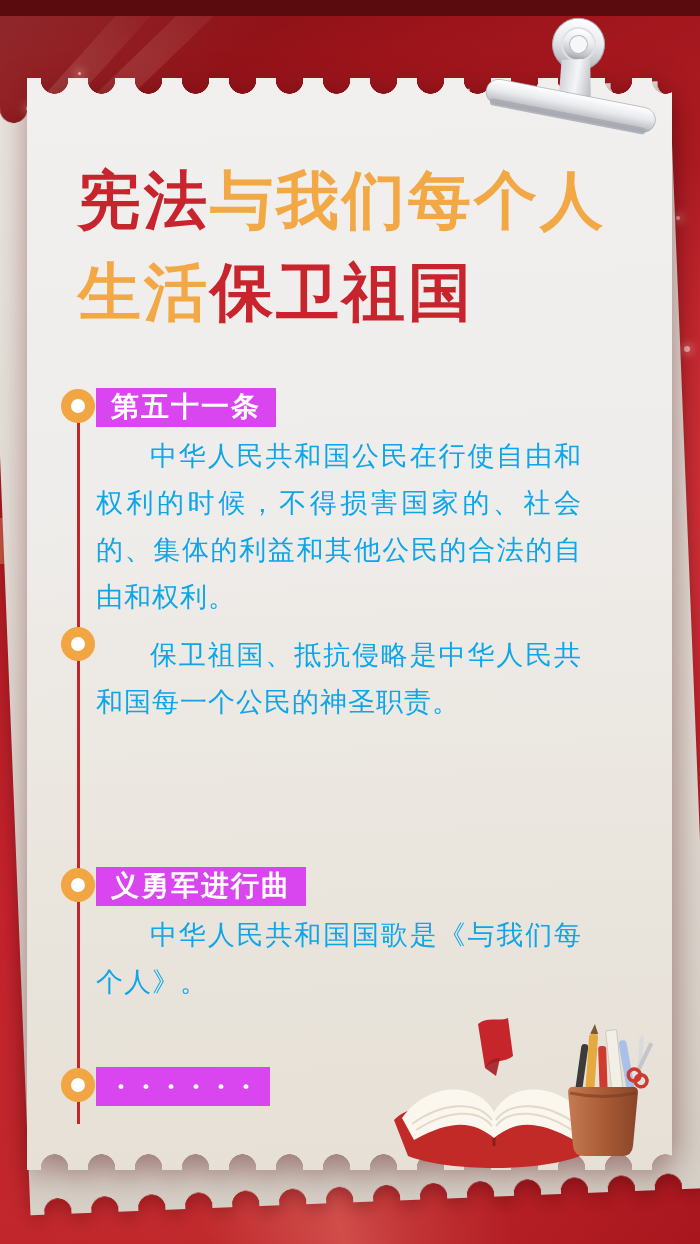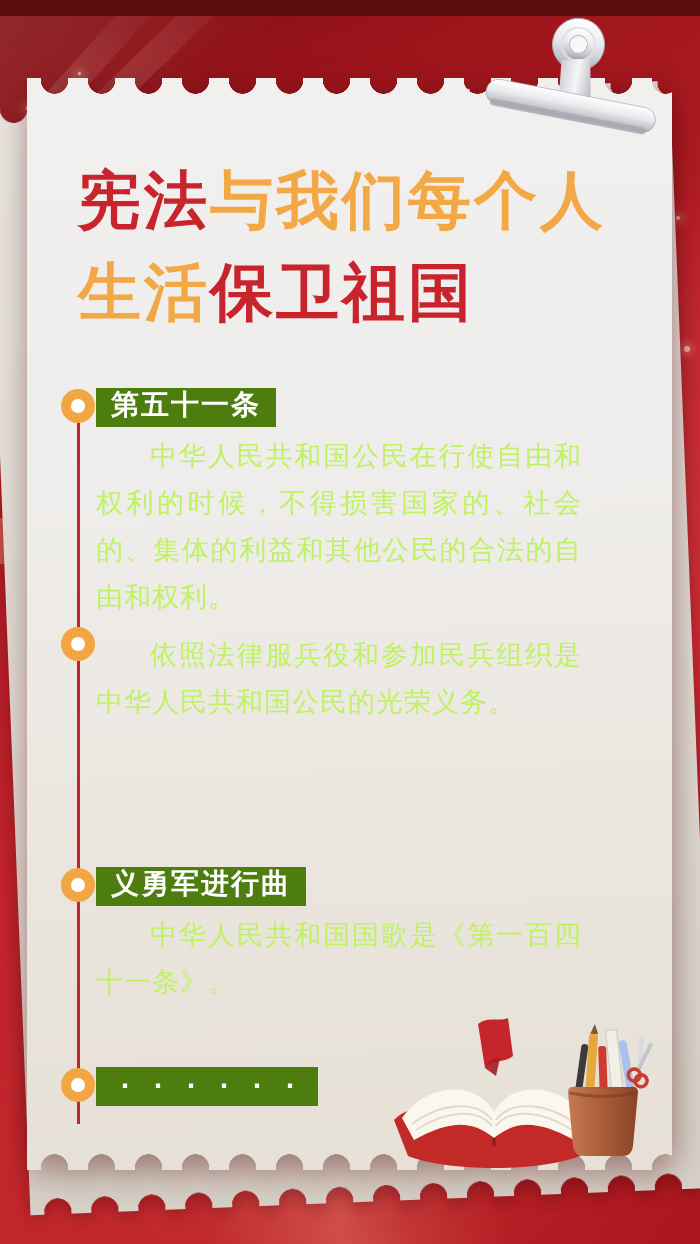--- a/index.html
+++ b/index.html
@@ -48,26 +48,26 @@
   .content{position:absolute;inset:0;z-index:7;}
   .title{position:absolute;left:78px;top:138px;font-weight:bold;font-size:63px;line-height:92px;
          letter-spacing:3px;white-space:nowrap;}
   .title .red{color:#c8242d;} .title .orange{color:#f2a845;}
   .tl-line{position:absolute;left:77px;top:390px;width:3px;height:718px;background:#c2252c;}
   .marker{position:absolute;left:61px;width:14px;height:14px;border:10px solid #f2a643;border-radius:50%;
           background:#fff;box-sizing:content-box;}
   .marker.m1{top:373px;} .marker.m2{top:611px;} .marker.m3{top:852px;} .marker.m4{top:1052px;}
   .art{position:absolute;left:96px;width:486px;}
   .art.a1{top:372px;} .art.a2{top:610px;} .art.a3{top:851px;} .art.a4{top:1051px;}
-  .badge{display:inline-block;background:#4d7c0f;color:#fff;font-family:Liberation Mono, monospace;
+  .badge{display:inline-block;background:#d946ef;color:#fff;font-family:Liberation Serif, serif;
          font-weight:bold;font-size:28px;line-height:30px;padding:4px 15px 5px;letter-spacing:2px;}
   .badge.dots{letter-spacing:15px;padding:4px 4px 5px 20px;font-size:30px;min-width:118px;}
   .art .body{margin-top:6px;}
   .art p{margin:0;text-indent:2em;font-family:"Liberation Serif","DejaVu Serif",serif;
-         font-size:27px;line-height:47px;color:#bef264;text-align:justify;letter-spacing:1px;}
+         font-size:27px;line-height:47px;color:#0ea5e9;text-align:justify;letter-spacing:1px;}
   .art p:empty{display:none;}
   .book{position:absolute;left:382px;top:1000px;}
 </style>
 </head>
 <body>
 
 <div class="stage">
 
   <div class="bg">
     <div class="glow-tl"></div>
@@ -132,28 +132,28 @@
     <section class="art a1">
       <span class="badge">第五十一条</span>
       <div class="body">
         <p>中华人民共和国公民在行使自由和权利的时候，不得损害国家的、社会的、集体的利益和其他公民的合法的自由和权利。</p>
 
       </div>
     </section>
 
     <section class="art a2">
       <div class="body">
-        <p>依照法律服兵役和参加民兵组织是中华人民共和国公民的光荣义务。</p>
+        <p>保卫祖国、抵抗侵略是中华人民共和国每一个公民的神圣职责。</p>
       </div>
     </section>
 
     <section class="art a3">
       <span class="badge">义勇军进行曲</span>
       <div class="body">
-        <p>中华人民共和国国歌是《第一百四十一条》。</p>
+        <p>中华人民共和国国歌是《与我们每个人》。</p>
       </div>
     </section>
 
     <section class="art a4">
       <span class="badge dots">······</span>
     </section>
 
     <svg class="book" width="290" height="160" viewBox="0 0 290 160">
       <defs>
         <linearGradient id="cupG" x1="0" y1="0" x2="1" y2="0">

